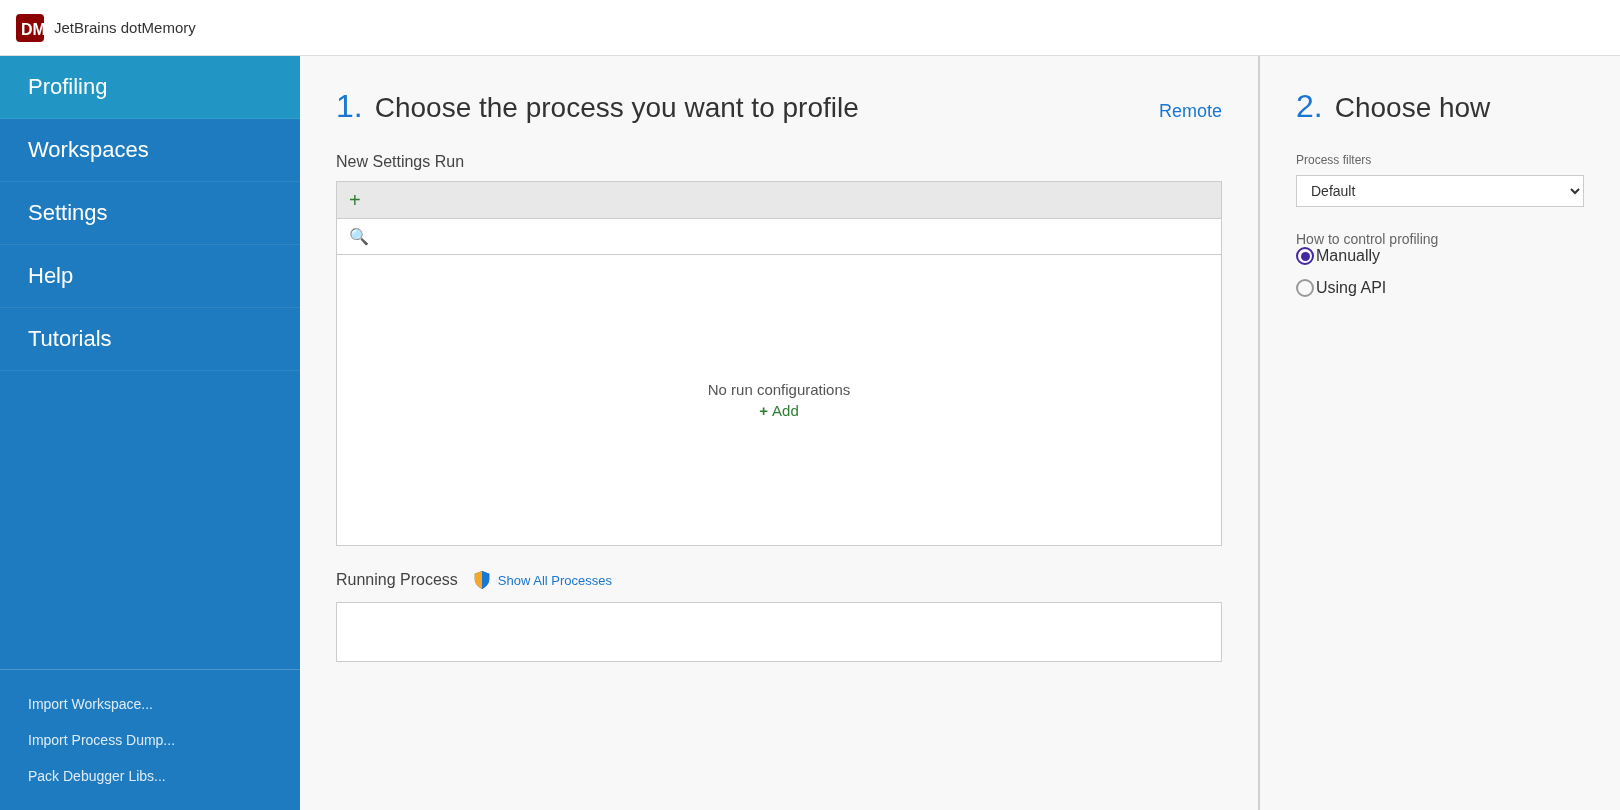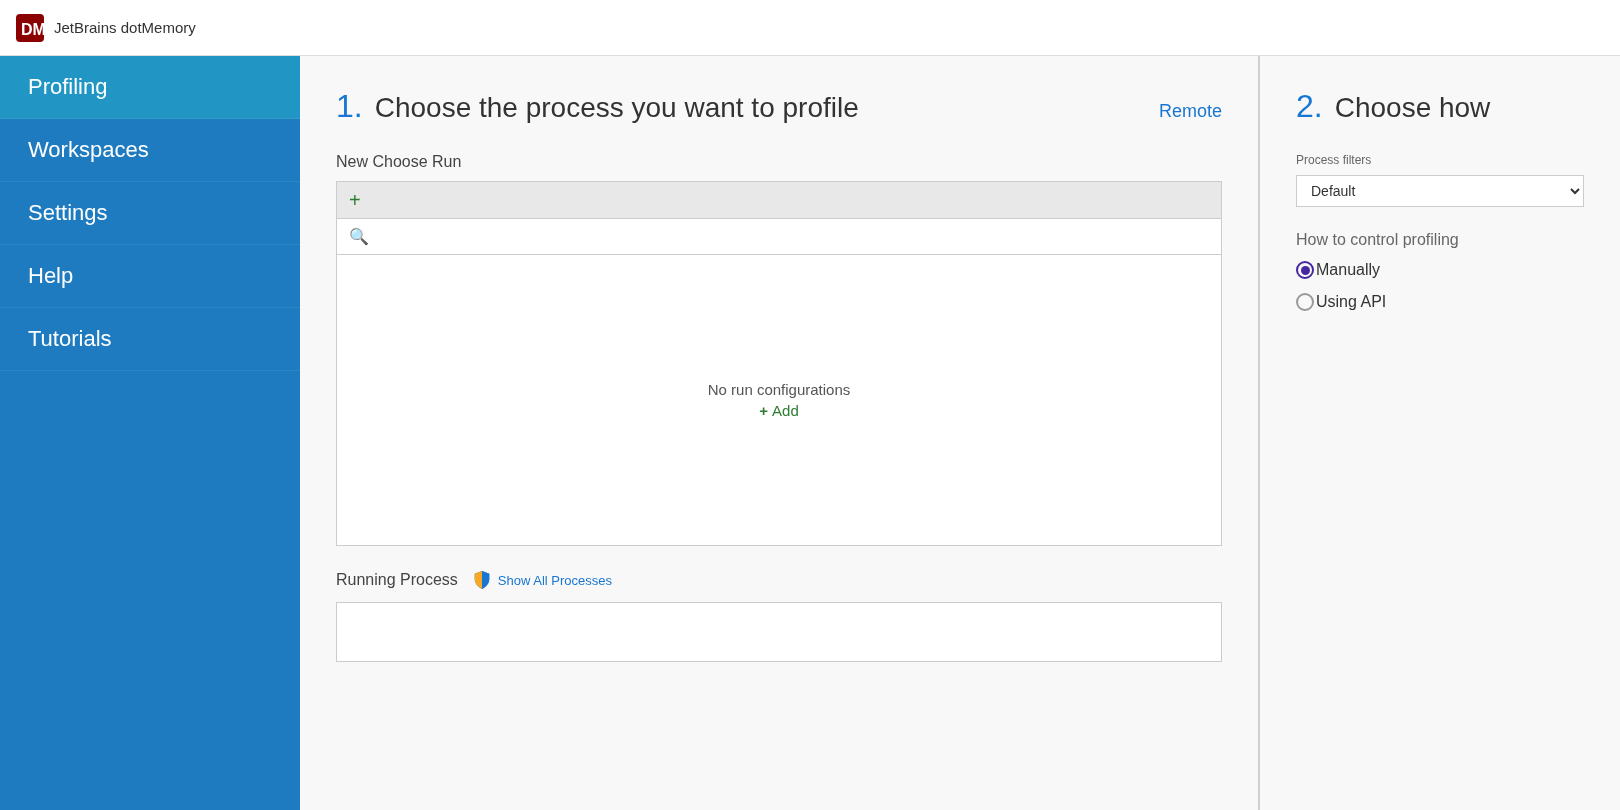--- a/index.html
+++ b/index.html
@@ -259,23 +259,22 @@
       font-size: 14px;
       background: #fff;
       width: 100%;
       margin-bottom: 24px;
       outline: none;
       cursor: pointer;
       color: #333;
     }
 
     .control-profiling-label {
-      font-size: 16px;
+      font-size: 14px;
       color: #666;
-      margin-bottom: 12px;
     }
 
     .radio-option {
       display: flex;
       align-items: center;
       gap: 2px;
       margin-bottom: 14px;
       cursor: pointer;
     }
 
@@ -332,33 +331,44 @@
         <span>Settings</span>
       </div>
       <div class="sidebar-item">
         <span>Help</span>
       </div>
       <div class="sidebar-item">
         <span>Tutorials</span>
       </div>
 
     </div>
+    <div class="sidebar-footer">
+      <div class="sidebar-footer-item">
+        <span>Import Workspace...</span>
+      </div>
+      <div class="sidebar-footer-item">
+        <span>Import Process Dump...</span>
+      </div>
+      <div class="sidebar-footer-item">
+        <span>Pack Debugger Libs...</span>
+      </div>
+    </div>
   </nav>
 
   <div class="content-area">
 
     <div class="step-panel step-panel-1">
 
       <div class="step-header">
         <span class="step-number">1.</span>
         <span class="step-title">Choose the process you want to profile</span>
         <a class="step-remote-link" href="#">Remote</a>
       </div>
 
-      <div class="section-header">New Choose Run</div>
+      <div class="section-header">New Settings Run</div>
 
       <div class="config-box">
         <div class="config-toolbar">
           <button class="config-add-btn">+</button>
         </div>
         <div class="config-search">
           <span class="search-icon-unicode">🔍</span>
           <input class="search-input" type="text" style="">
         </div>
         <div class="config-empty">

